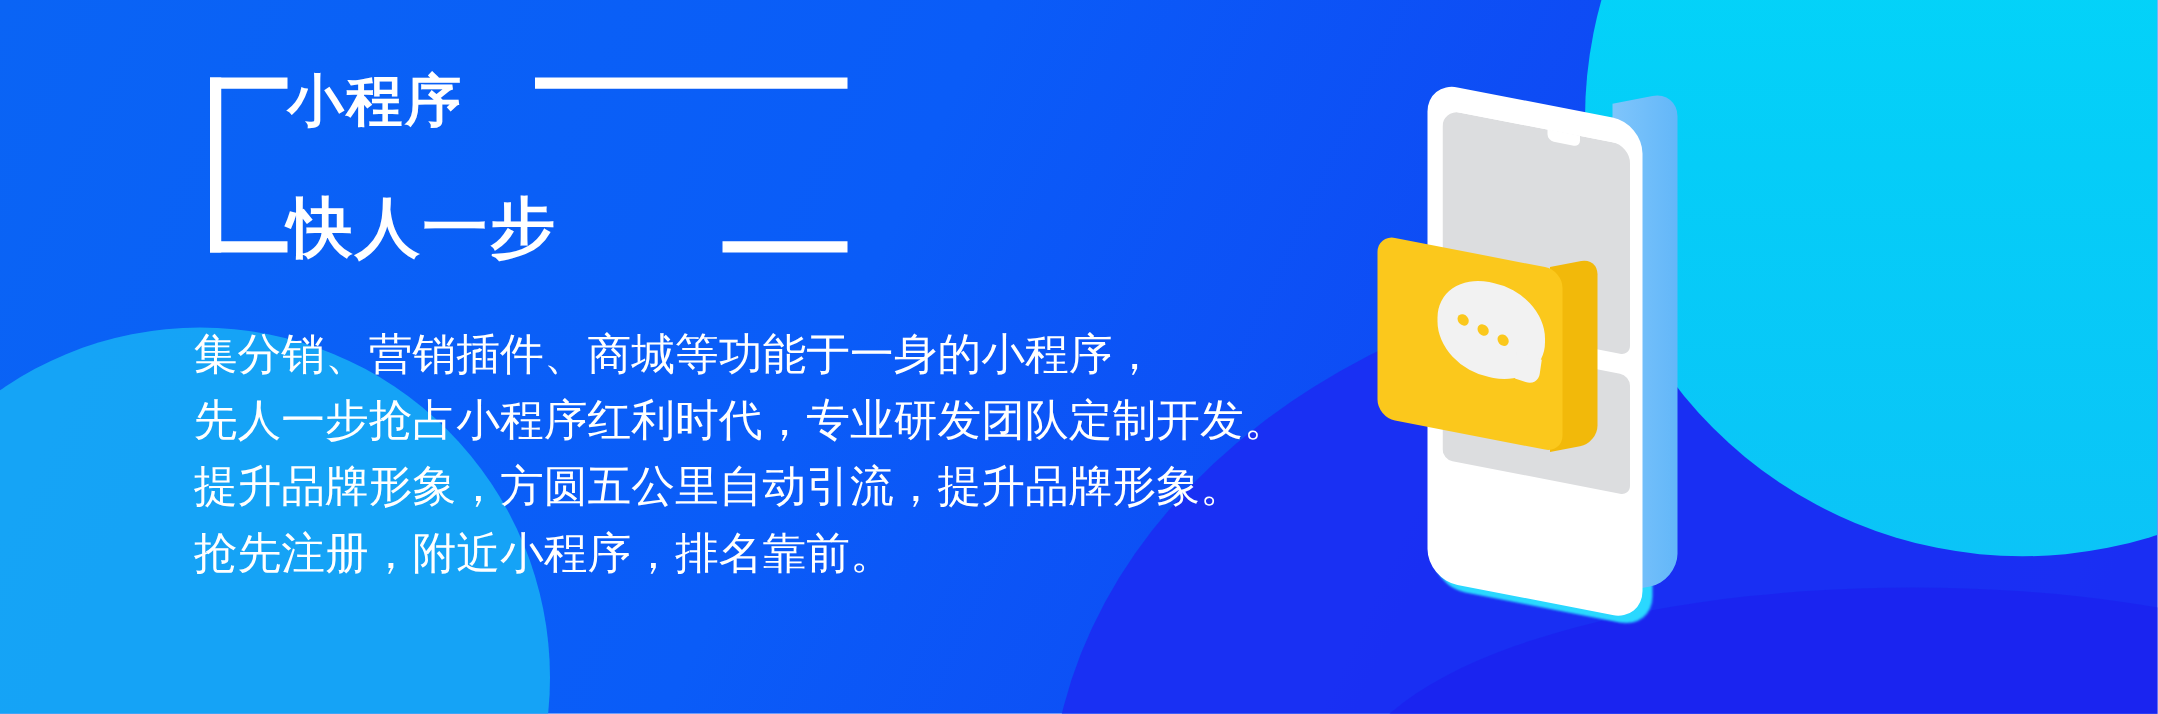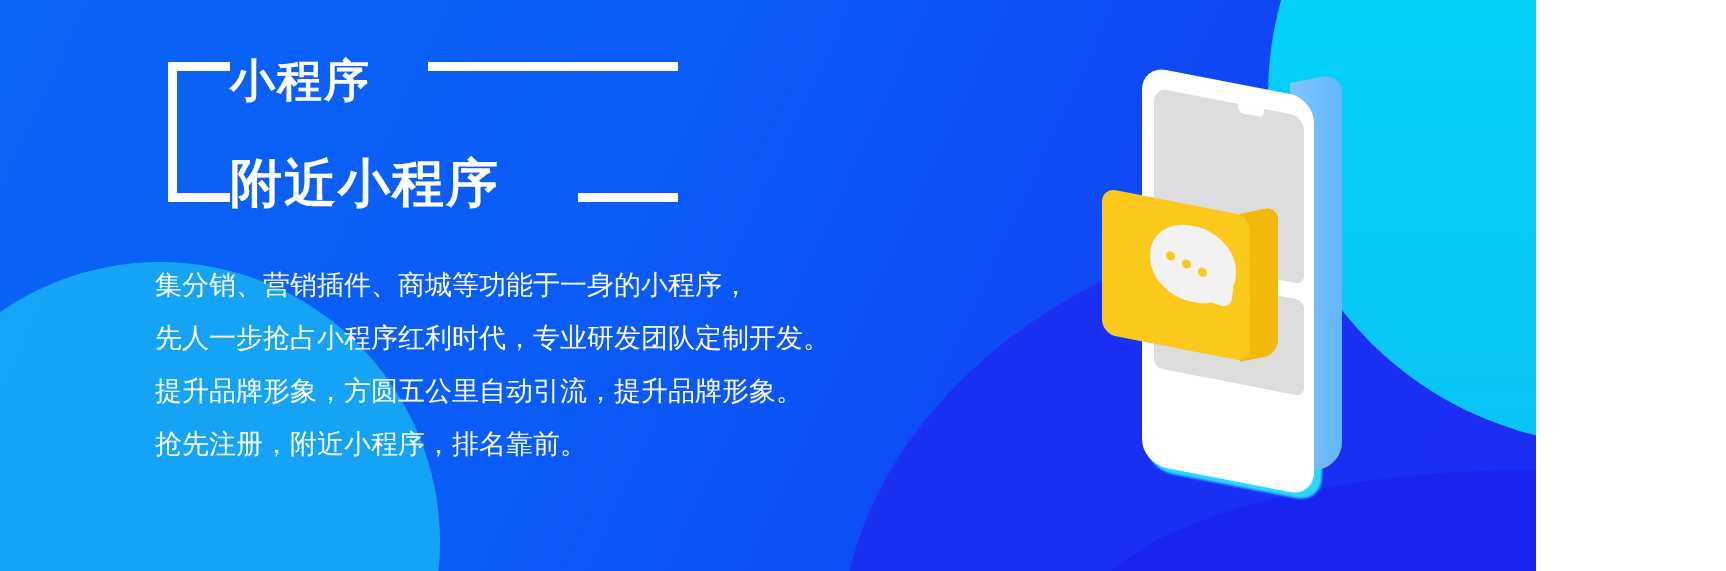--- a/index.html
+++ b/index.html
@@ -2,26 +2,25 @@
 <html><head>
 <meta charset="utf-8">
 <style>
   html, body {
     margin: 0;
     padding: 0;
     background: #ffffff;
   }
   #banner {
     position: relative;
-    width: 1504px;
+    width: 1726px;
     height: 571px;
     overflow: hidden;
     background: linear-gradient(115deg, #0a64f5 0%, #0a5cf8 40%, #1433f0 100%);
     font-family: "Liberation Sans", "DejaVu Sans", sans-serif;
-    padding-left: 32px;
   }
 
   
   .bg-layer {
     position: absolute;
     inset: 0;
     overflow: hidden;
   }
   .shape-circle-bl {
     position: absolute;
@@ -138,21 +137,21 @@
   }
 
   .body-block {
     position: absolute;
     left: 155px;
     top: 258px;
     width: 820px;
   }
   .body-line {
     color: #ffffff;
-    font-size: 27px;
+    font-size: 35px;
     line-height: 53px;
     white-space: nowrap;
     font-family: "DejaVu Sans", "Liberation Sans", sans-serif;
   }
 
   
   .phone-art {
     position: absolute;
     left: 1120px;
     top: 60px;
@@ -293,21 +292,21 @@
 
   <div class="content">
 
     <div class="headline-block">
       <div class="bracket-left"></div>
       <div class="bracket-top"></div>
       <div class="bracket-bottom"></div>
       <div class="rule-top"></div>
       <div class="rule-bottom"></div>
       <div class="headline-line one">小程序</div>
-      <div class="headline-line two">附近小程序</div>
+      <div class="headline-line two">快人一步</div>
     </div>
 
     <div class="body-block">
       <div class="body-line">集分销、营销插件、商城等功能于一身的小程序，</div>
       <div class="body-line">先人一步抢占小程序红利时代，专业研发团队定制开发。</div>
       <div class="body-line">提升品牌形象，方圆五公里自动引流，提升品牌形象。</div>
       <div class="body-line">抢先注册，附近小程序，排名靠前。</div>
     </div>
 
     <div class="phone-art">

